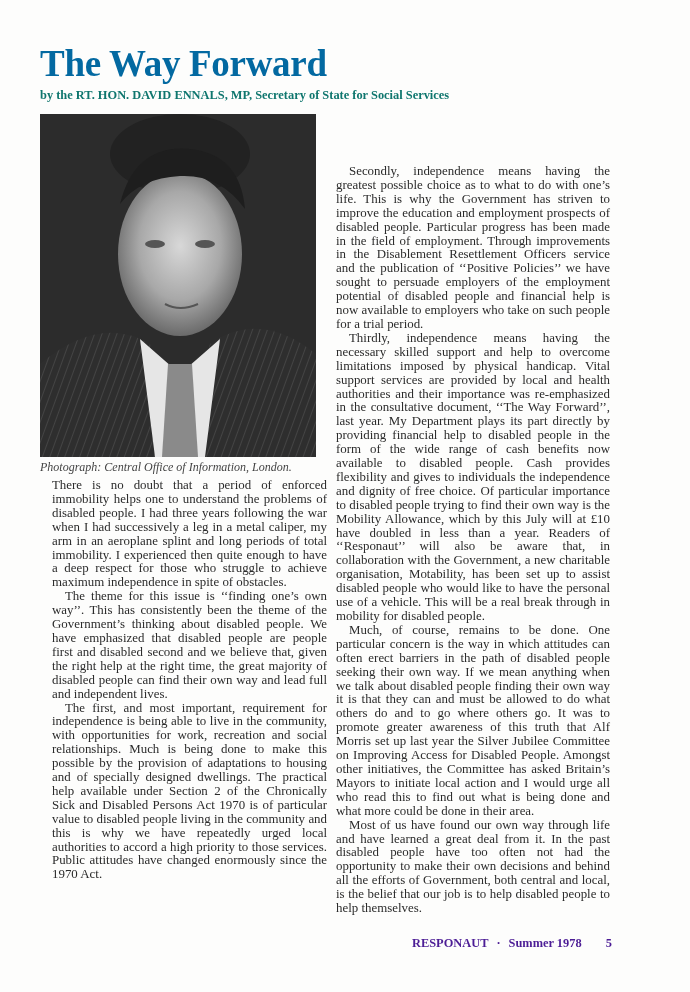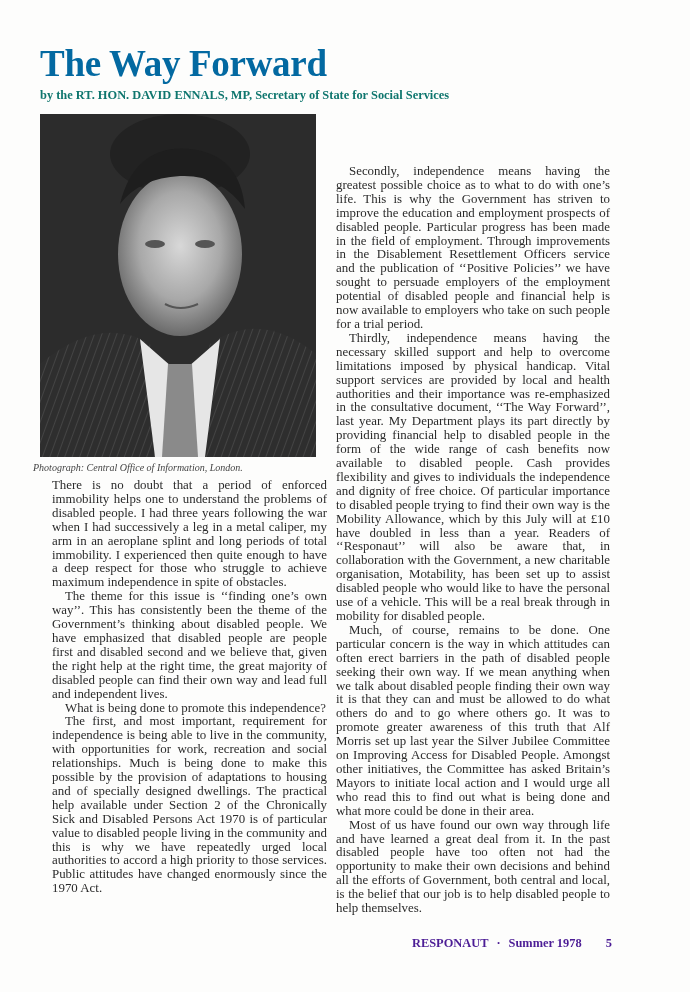--- a/index.html
+++ b/index.html
@@ -19,22 +19,22 @@
 
   .photo {
     position: absolute; left: 40px; top: 114px; width: 276px; height: 343px;
     background: radial-gradient(ellipse 30% 25% at 52% 38%, #cfcfcf 0%, #9a9a9a 45%, rgba(60,60,60,0) 75%),
                 linear-gradient(180deg, #3a3a3a 0%, #2a2a2a 100%);
     overflow: hidden;
   }
   .photo svg { position: absolute; left: 0; top: 0; width: 100%; height: 100%; }
 
   .caption {
-    position: absolute; left: 33px; top: 462px; width: 280px;
-    font-style: italic; font-size: 10px; line-height: 11px; color: #444;
+    position: absolute; left: 40px; top: 462px; width: 280px;
+    font-style: italic; font-size: 12px; line-height: 11px; color: #444;
   }
 
   .col {
     position: absolute; font-size: 12.9px; line-height: 13.9px; color: #2b2b2b;
     text-align: justify; hyphens: manual;
   }
   .col-left { left: 52px; top: 479px; width: 275px; }
   .col-right { left: 336px; top: 143px; width: 274px; margin-top: 22px; }
   .col p { text-indent: 13px; }
   .col p.noindent { text-indent: 0; }
@@ -78,21 +78,20 @@
     <ellipse cx="115" cy="130" rx="10" ry="4" fill="#555"></ellipse>
     <ellipse cx="165" cy="130" rx="10" ry="4" fill="#555"></ellipse>
     <path d="M125 190 Q140 198 158 190" stroke="#555" stroke-width="2" fill="none"></path>
   </svg>
 </div>
 <div class="caption">Photograph: Central Office of Information, London.</div>
 
 <div class="col col-left">
   <p class="noindent">There is no doubt that a period of enforced immobility helps one to understand the problems of disabled people. I had three years following the war when I had successively a leg in a metal caliper, my arm in an aeroplane splint and long periods of total immobility. I experienced then quite enough to have a deep respect for those who struggle to achieve maximum independence in spite of obstacles.</p>
   <p>The theme for this issue is ‘‘finding one’s own way’’. This has consistently been the theme of the Government’s thinking about disabled people. We have emphasized that disabled people are people first and disabled second and we believe that, given the right help at the right time, the great majority of disabled people can find their own way and lead full and independent lives.</p>
-  <p>What is being done to promote this independence?</p>
   <p>The first, and most important, requirement for independence is being able to live in the com­munity, with opportunities for work, recreation and social relationships. Much is being done to make this possible by the provision of adaptations to housing and of specially designed dwellings. The practical help available under Section 2 of the Chronically Sick and Disabled Persons Act 1970 is of particular value to disabled people living in the community and this is why we have repeatedly urged local authorities to accord a high priority to those services. Public attitudes have changed enormously since the 1970 Act.</p>
 </div>
 
 <div class="col col-right">
   <p>Secondly, independence means having the greatest possible choice as to what to do with one’s life. This is why the Government has striven to improve the education and employment pros­pects of disabled people. Particular progress has been made in the field of employment. Through improvements in the Disablement Resettlement Officers service and the publication of ‘‘Positive Policies’’ we have sought to persuade employers of the employment potential of disabled people and financial help is now available to employers who take on such people for a trial period.</p>
   <p>Thirdly, independence means having the necessary skilled support and help to overcome limitations imposed by physical handicap. Vital support services are provided by local and health authorities and their importance was re-emphasized in the consultative document, ‘‘The Way Forward’’, last year. My Department plays its part directly by providing financial help to disabled people in the form of the wide range of cash benefits now available to disabled people. Cash provides flexibility and gives to individuals the independence and dignity of free choice. Of particular importance to disabled people trying to find their own way is the Mobility Allowance, which by this July will at £10 have doubled in less than a year. Readers of ‘‘Responaut’’ will also be aware that, in collaboration with the Government, a new charitable organisation, Motability, has been set up to assist disabled people who would like to have the personal use of a vehicle. This will be a real break through in mobility for disabled people.</p>
   <p>Much, of course, remains to be done. One particular concern is the way in which attitudes can often erect barriers in the path of disabled people seeking their own way. If we mean anything when we talk about disabled people finding their own way it is that they can and must be allowed to do what others do and to go where others go. It was to promote greater awareness of this truth that Alf Morris set up last year the Silver Jubilee Committee on Improving Access for Disabled People. Amongst other initiatives, the Committee has asked Britain’s Mayors to initiate local action and I would urge all who read this to find out what is being done and what more could be done in their area.</p>
   <p>Most of us have found our own way through life and have learned a great deal from it. In the past disabled people have too often not had the opportunity to make their own decisions and behind all the efforts of Government, both central and local, is the belief that our job is to help disabled people to help themselves.</p>
 </div>
 

